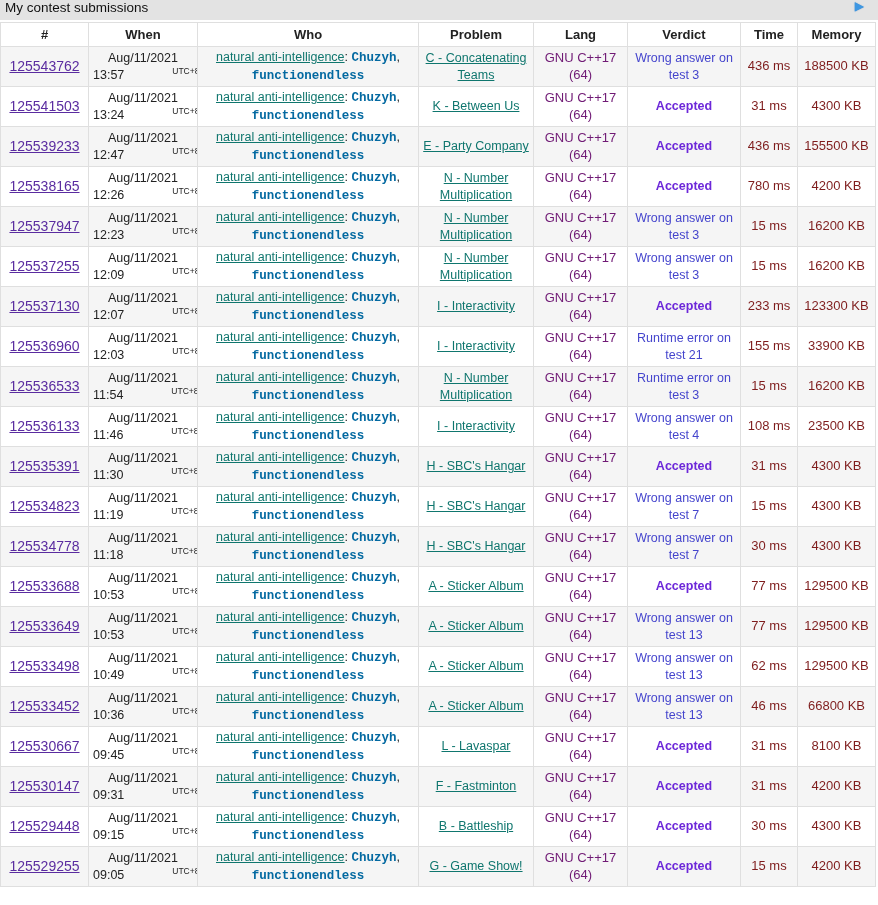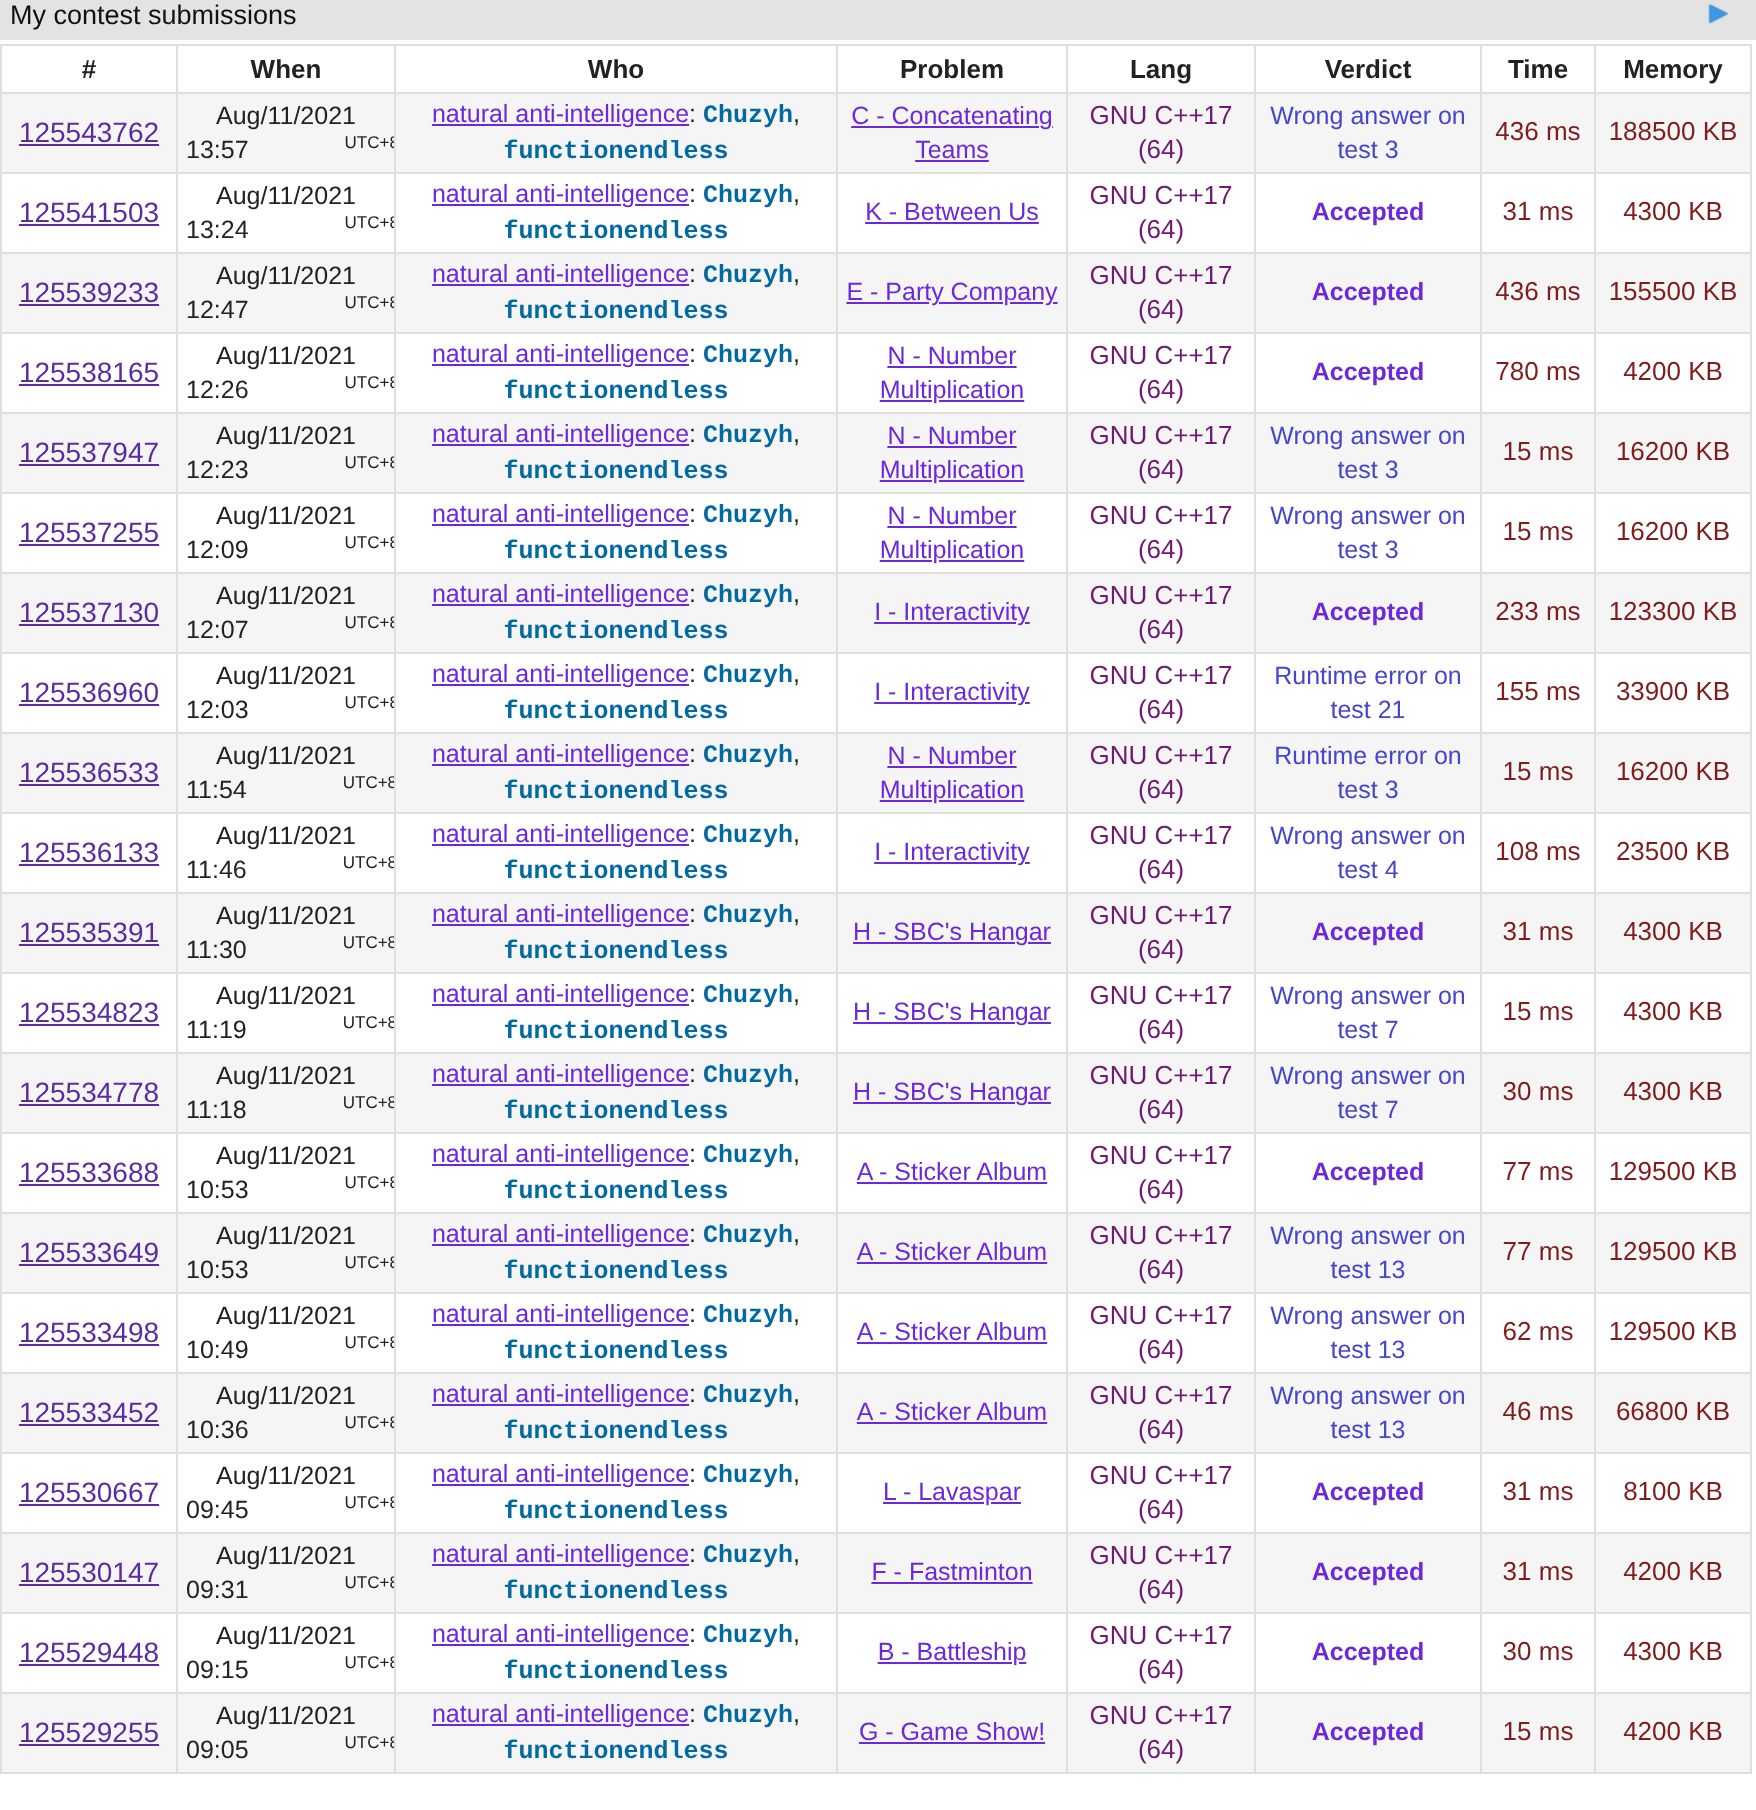--- a/index.html
+++ b/index.html
@@ -28,21 +28,21 @@
   th, td {
     border: 1px solid #dfdfdf;
     text-align: center; vertical-align: middle;
     padding: 2px 4px; overflow: hidden;
   }
   th { height: 24px; font-size: 13px; font-weight: bold; background: #fff; }
   td { height: 40px; font-size: 12.5px; line-height: 1.3; }
   tr.alt td { background: #f5f5f5; }
   a { text-decoration: underline; cursor: pointer; }
   .idlink { font-size: 14px; color: #5a2ca0; }
-  .team, .plink { color: #6d28d9; margin-top: 36px; }
+  .team, .plink { color: #0f766e; margin-top: 36px; }
   .member { color: #0369a1; font-weight: bold; text-decoration: none; font-family: Liberation Mono, monospace; }
   .tz { font-size: 8.5px; vertical-align: super; letter-spacing: 0; padding-left: 48px; }
   .verdict-accepted { color: #6d28d9; font-weight: bold; }
   .verdict-rejected { color: #4545cd; }
   .c-time, .c-mem { font-size: 13px; color: #7f1d1d; }
   .c-lang { font-size: 13px; color: #701a75; }
 </style>
 </head>
 <body>
 

